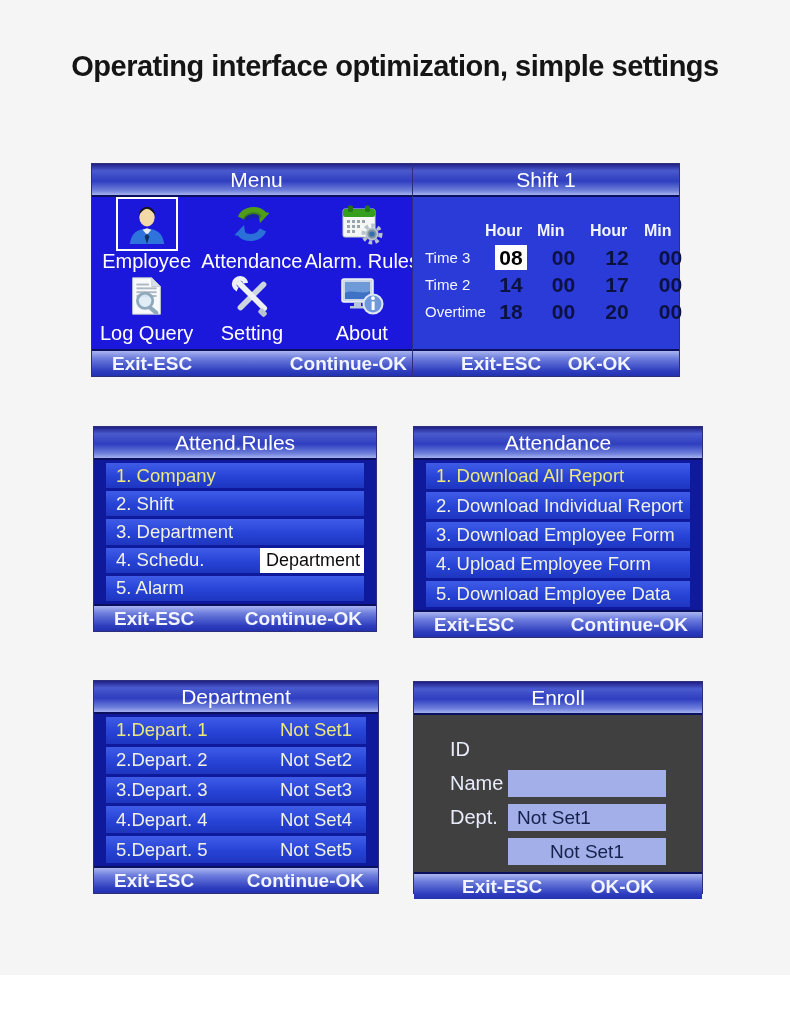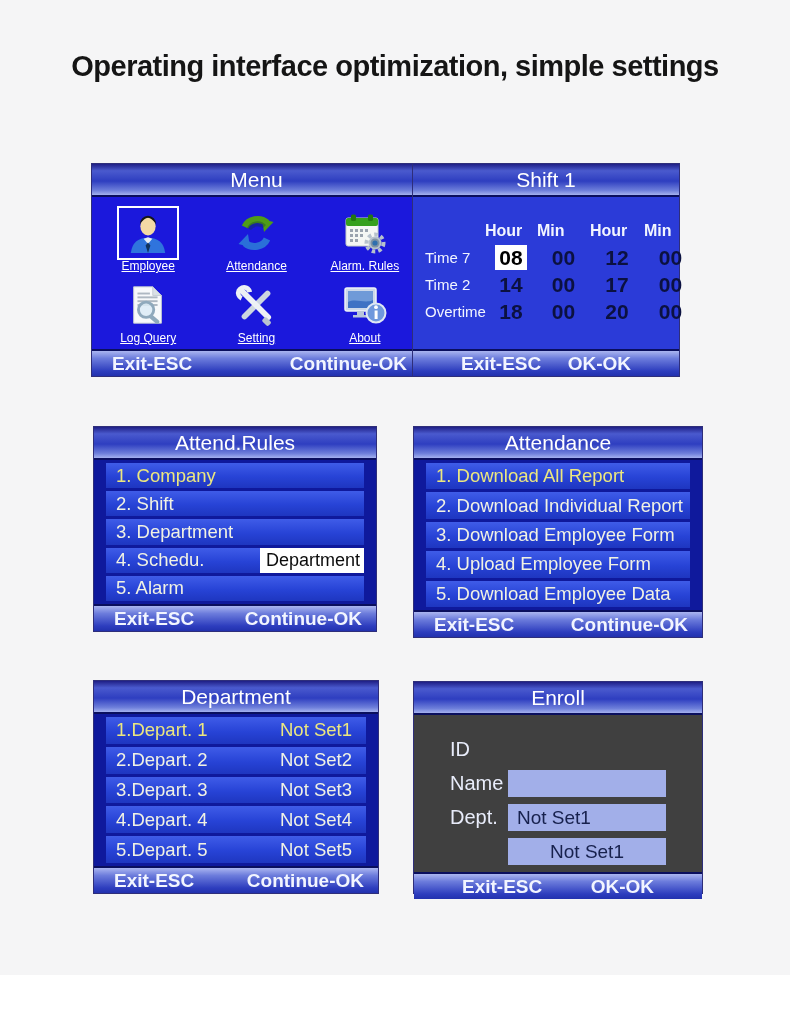--- a/index.html
+++ b/index.html
@@ -36,21 +36,21 @@
 
   
   .body-menu {
     flex:1; background:#1b18dc;
     display:grid; grid-template-columns:1fr 1fr 1fr; grid-template-rows:1fr 1fr;
     padding:5px 2px 3px 2px;
   }
   .menu-item { display:flex; flex-direction:column; align-items:center; justify-content:flex-end; padding-bottom:1px; }
   .micon { width:52px; height:44px; display:flex; align-items:center; justify-content:center; }
   .menu-item.selected .micon { outline:2px solid #ffffff; outline-offset:3px; }
-  .mlabel { color:#ffffff; font-size:12px; margin-top:4px; white-space:nowrap;text-decoration:underline; }
+  .mlabel { color:#ffffff; font-size:20px; margin-top:4px; white-space:nowrap; }
 
   
   .body-shift { flex:1; background:#2b3bd8; padding:20px 4px 0 8px; }
   .shift-grid { display:grid; grid-template-columns:64px 52px 53px 54px 53px; grid-auto-rows:27px; align-items:center; }
   .sh-hd  { text-align:left; color:#f2f5ff; font-size:16px; font-weight:bold; }
   .sh-lab { color:#f2f5ff; font-size:15px; padding-left:4px; white-space:nowrap; }
   .sh-val { text-align:center; color:#0b1140; font-size:21px; font-weight:bold; }
   .sh-val .sel { background:#ffffff; color:#000000; padding:0 4px; display:inline-block; line-height:25px; }
 
   
@@ -208,21 +208,21 @@
   <div class="screen" id="scr-shift">
     <div class="scr-header">Shift 1</div>
     <div class="body-shift">
       <div class="shift-grid">
         <div class="sh-lab"></div>
         <div class="sh-hd">Hour</div>
         <div class="sh-hd">Min</div>
         <div class="sh-hd">Hour</div>
         <div class="sh-hd">Min</div>
 
-        <div class="sh-lab">Time 7</div>
+        <div class="sh-lab">Time 3</div>
         <div class="sh-val"><span class="sel">08</span></div>
         <div class="sh-val">00</div>
         <div class="sh-val">12</div>
         <div class="sh-val">00</div>
 
         <div class="sh-lab">Time 2</div>
         <div class="sh-val">14</div>
         <div class="sh-val">00</div>
         <div class="sh-val">17</div>
         <div class="sh-val">00</div>

